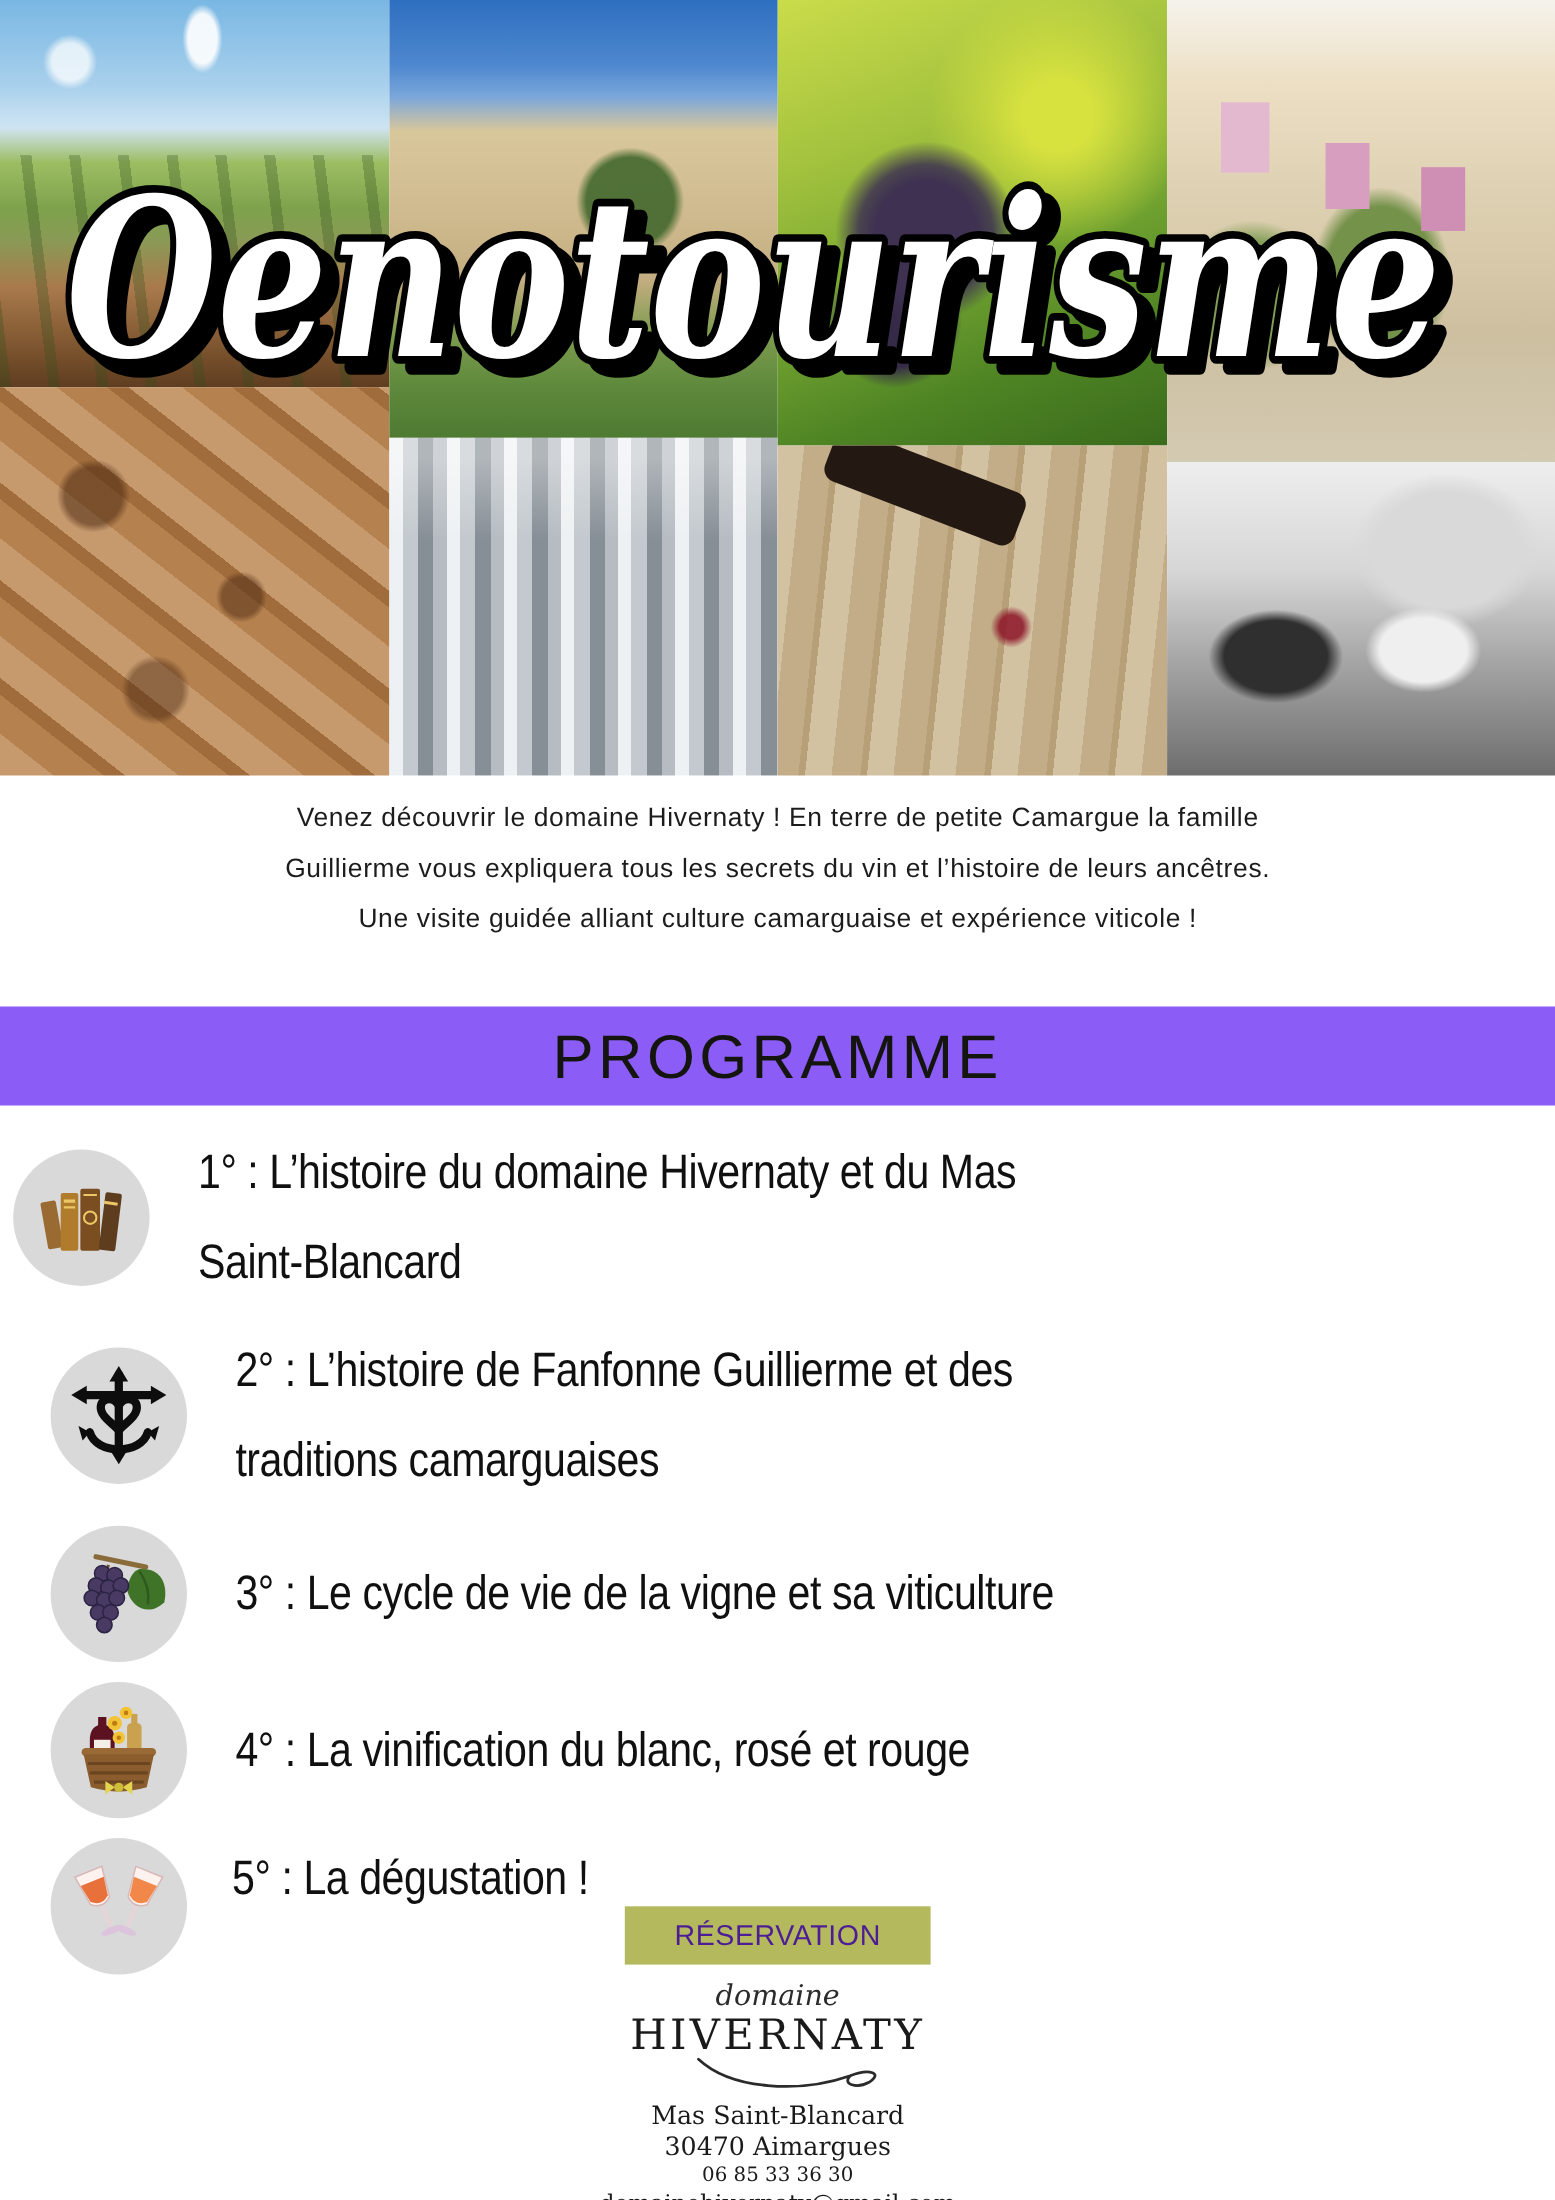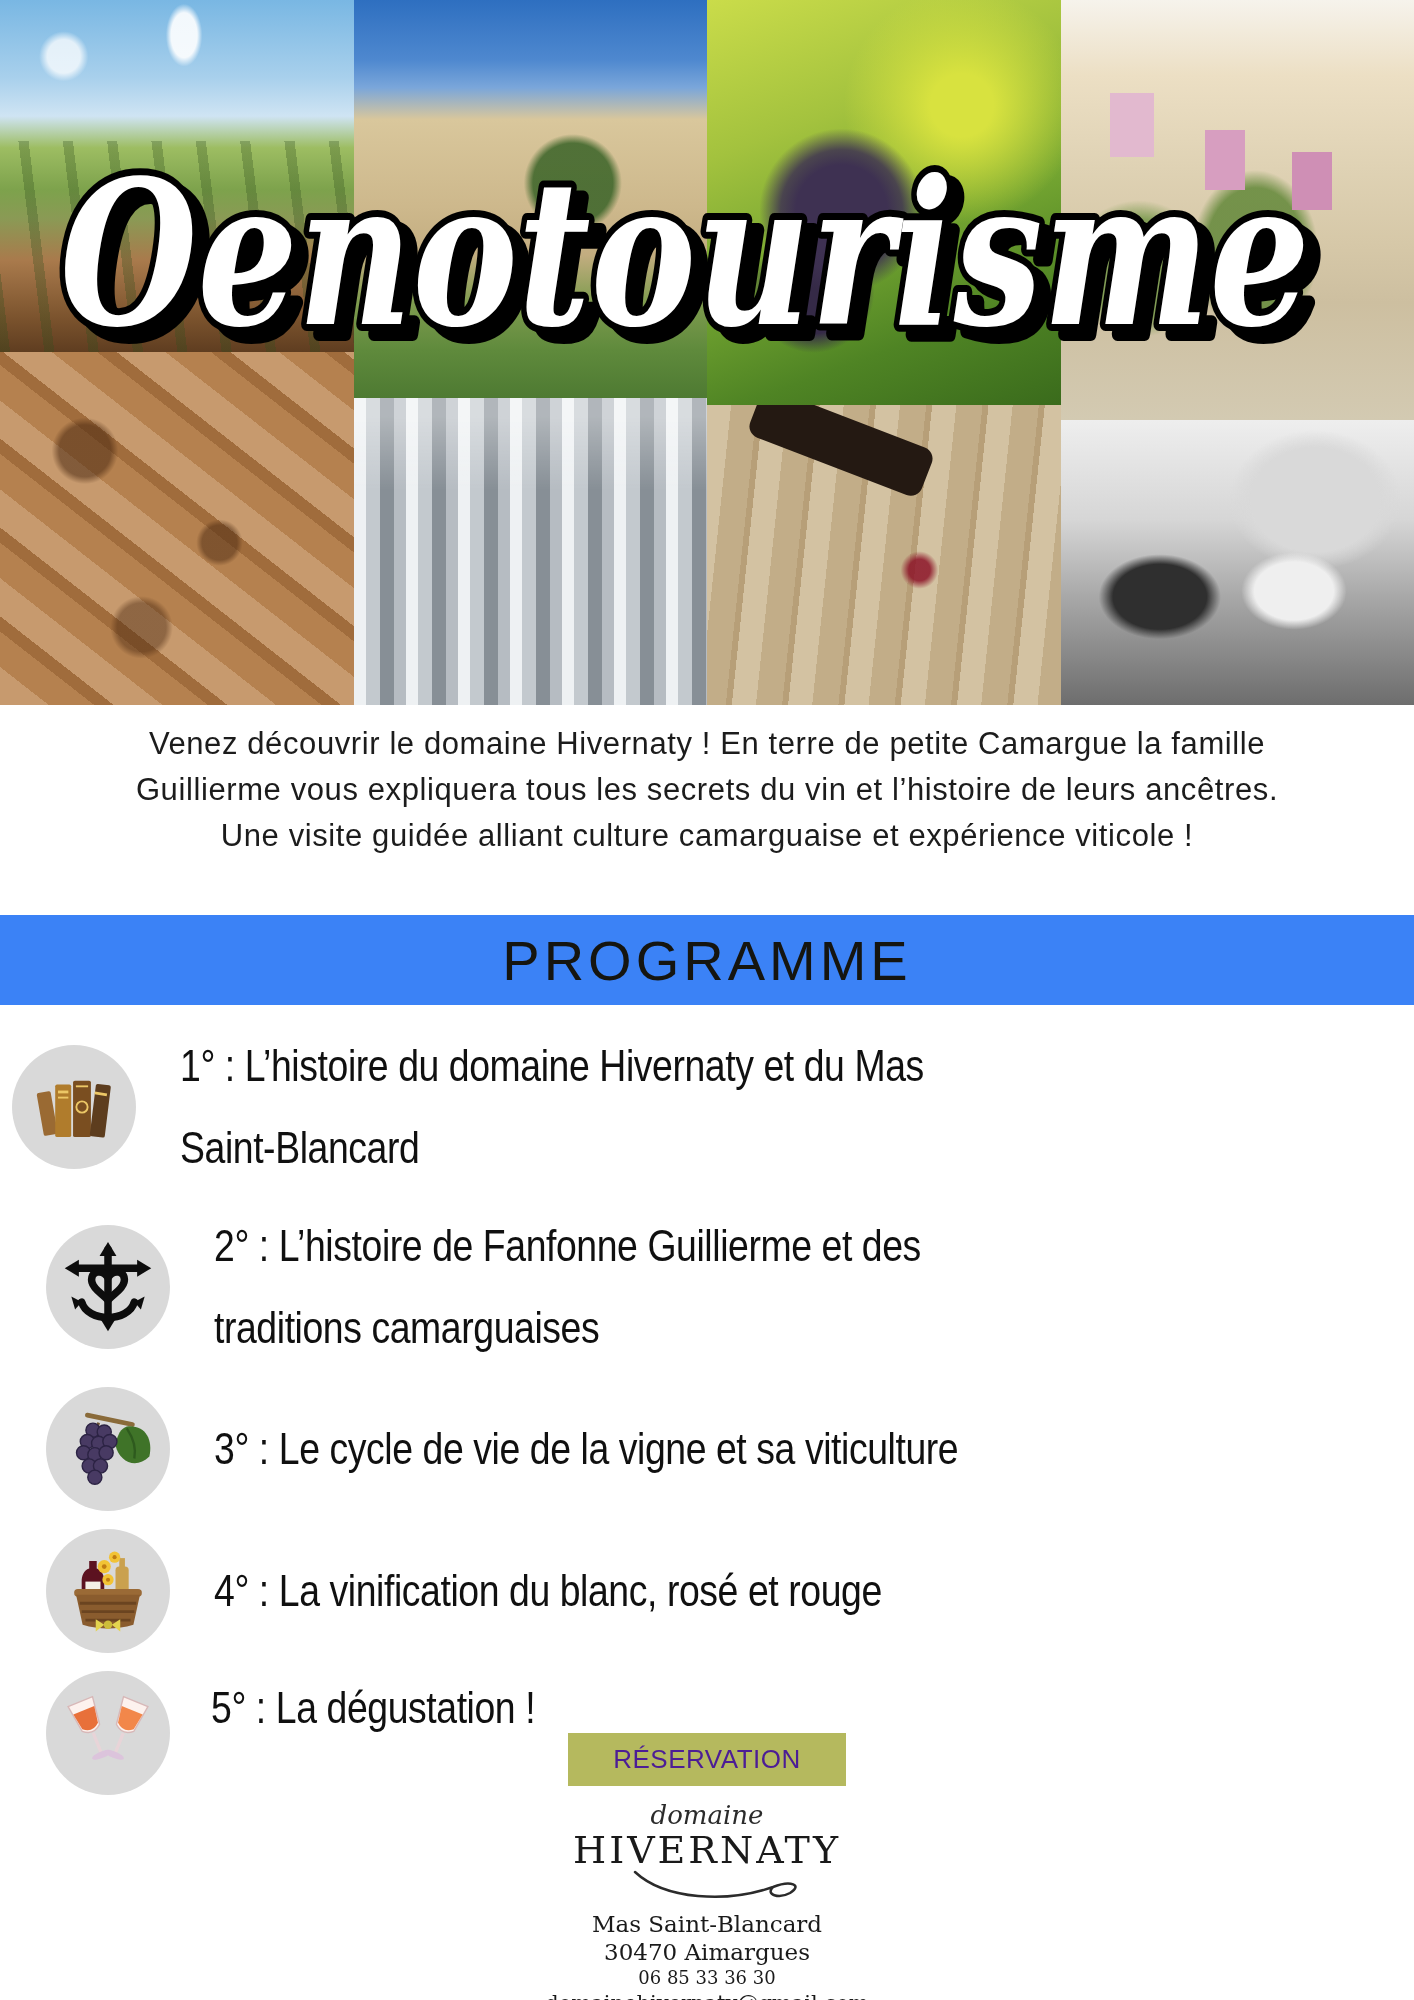--- a/index.html
+++ b/index.html
@@ -72,21 +72,21 @@
 
   
   .title-wrap { position:absolute; left:48px; top:112px; width:1322px; height:312px; pointer-events:none; }
   .title-wrap svg { width:100%; height:100%; display:block; }
   .title-text {
     font-family:"DejaVu Serif", serif; font-style:italic; font-weight:bold; font-size:200px;
   }
 
   
   .intro { padding-top:16px; padding-bottom:16px; text-align:center; color:#1c1c1c; }
-  .intro .iline { font-size:31px; line-height:46px; letter-spacing:.6px; }
+  .intro .iline { font-size:24px; line-height:46px; letter-spacing:.6px; }
 
   
   .banner { margin-top:40px; height:90px; display:flex; align-items:center; justify-content:center; }
   .banner span { font-size:56px; letter-spacing:4px; color:#151510; }
 
   
   .items { margin-top:20px; }
   .item { display:flex; align-items:center; gap:44px; padding-left:46px; margin-bottom:18px; }
   .item-1 { margin-bottom:16px;padding-left:12px; }
   .item-5 { margin-bottom:0;gap:41px; }
@@ -142,21 +142,21 @@
       <text class="title-text" x="12" y="212" textLength="1250" lengthAdjust="spacingAndGlyphs" fill="#ffffff" stroke="#000000" stroke-width="14" stroke-linejoin="round" paint-order="stroke">Oenotourisme</text>
     </svg>
   </div>
 
   <div class="intro">
     <div class="iline">Venez découvrir le domaine Hivernaty ! En terre de petite Camargue la famille</div>
     <div class="iline">Guillierme vous expliquera tous les secrets du vin et l’histoire de leurs ancêtres.</div>
     <div class="iline">Une visite guidée alliant culture camarguaise et expérience viticole !</div>
   </div>
 
-  <div class="banner" style="background:#3b82f6;">
+  <div class="banner" style="background:#8b5cf6;">
     <span>PROGRAMME</span>
   </div>
 
   <div class="items">
 
     <div class="item item-1">
       <div class="icon-circle" style="background:#d9d9d9;">
         <svg viewBox="0 0 100 100">
           <rect x="14" y="34" width="15" height="46" rx="2" fill="#9a6a33" transform="rotate(-10 21 57)"></rect>
           <rect x="30" y="26" width="17" height="56" rx="2" fill="#b07c2c"></rect>

